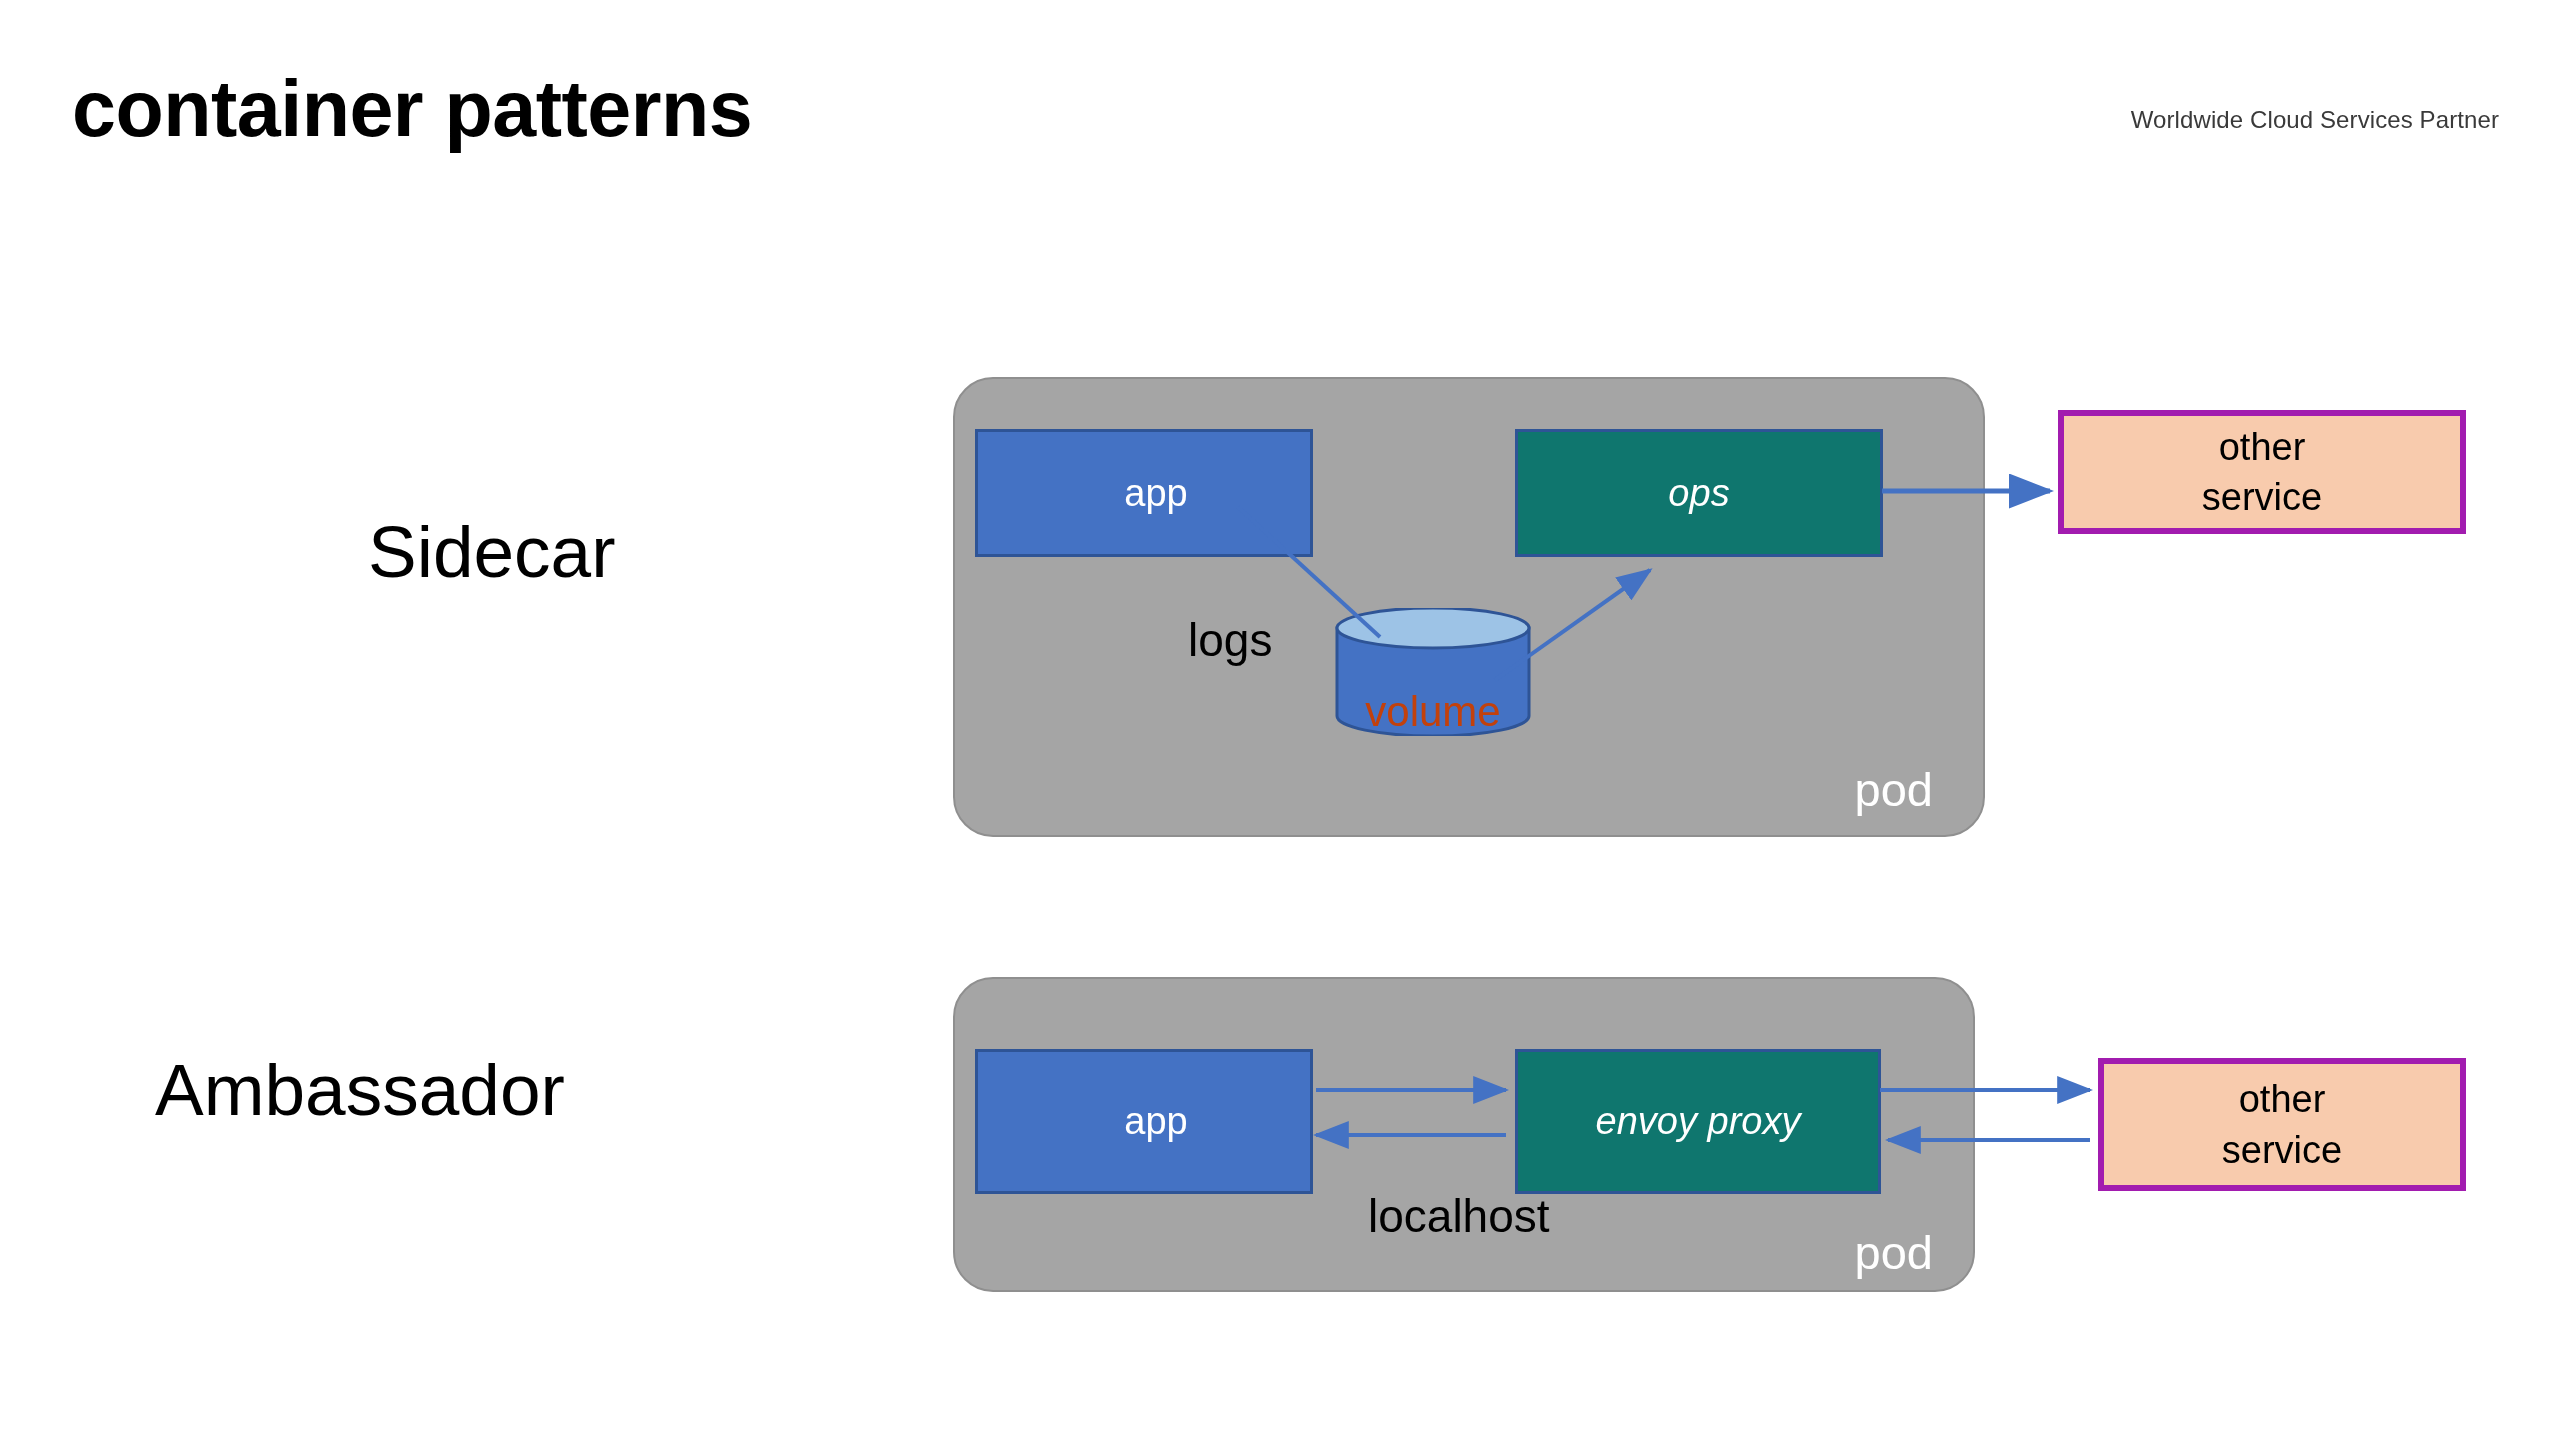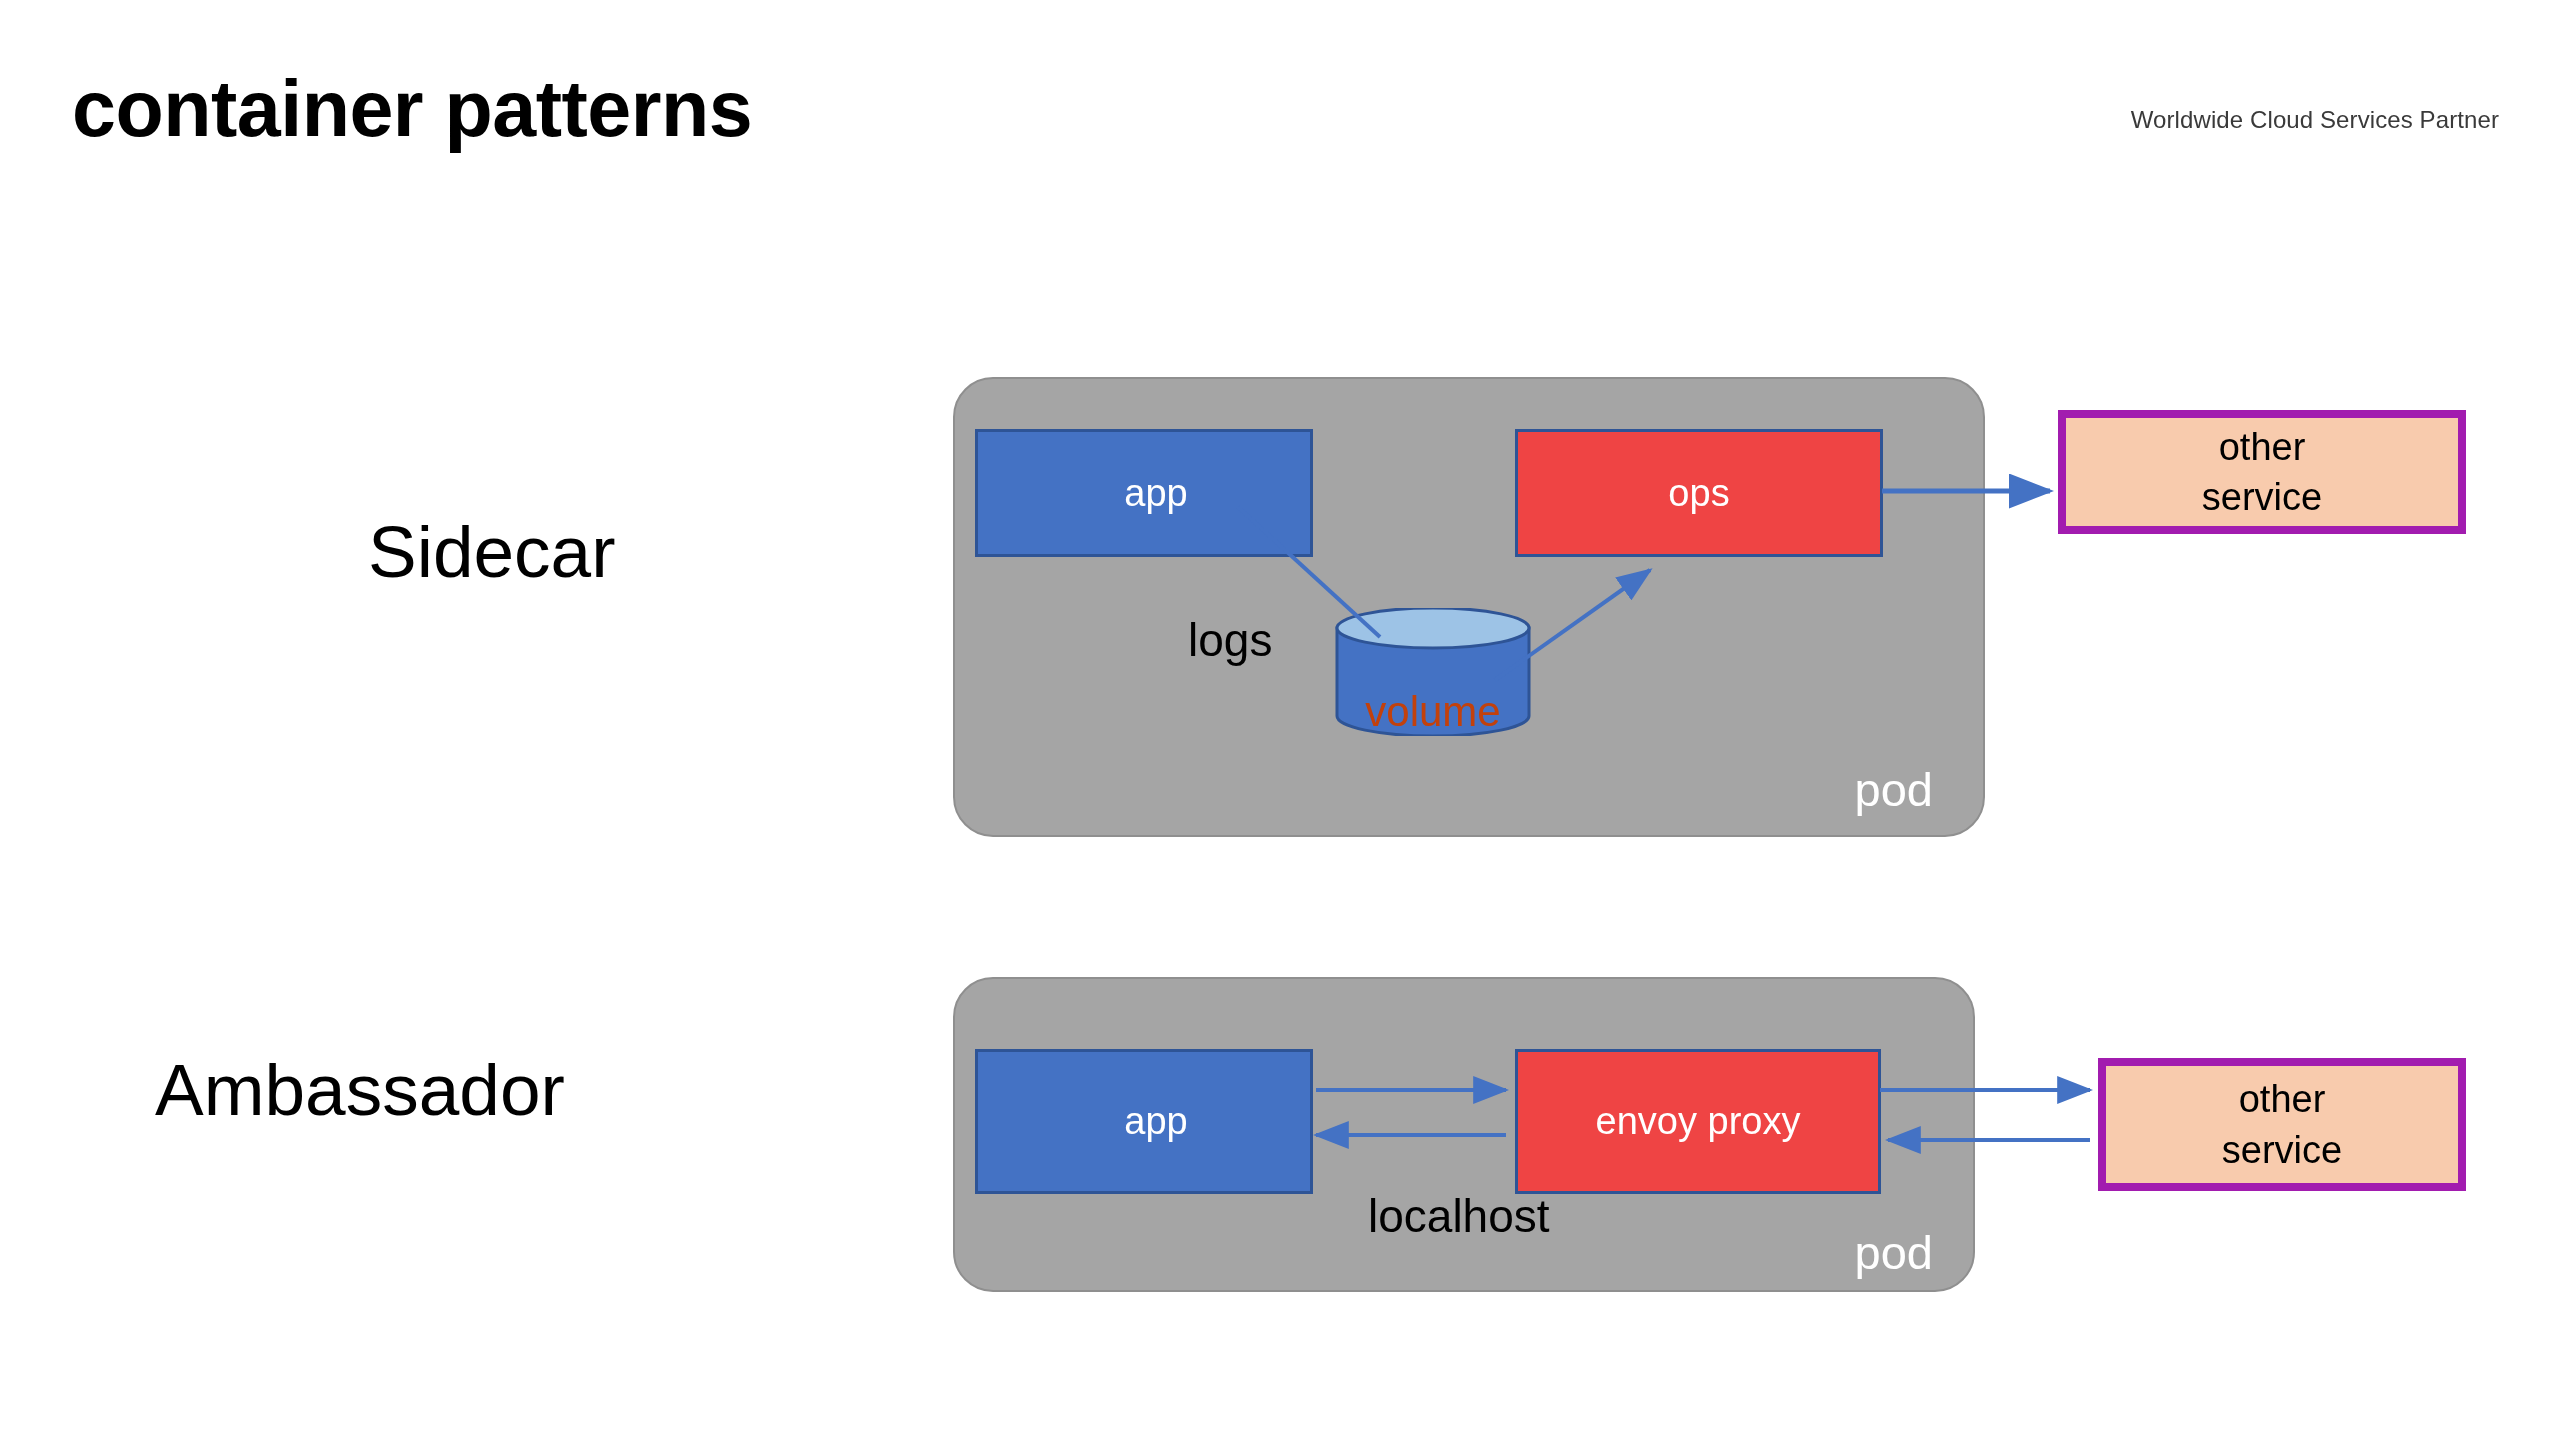--- a/index.html
+++ b/index.html
@@ -104,27 +104,27 @@
     box-sizing: border-box;
     border: 3px solid #2E5496;
     display: flex;
     align-items: center;
     justify-content: center;
     color: #ffffff;
     font-size: 38px;
     white-space: nowrap;
   }
   .box-blue  { background: #4472C4; padding-left: 24px; }
-  .box-green { background: #ef4444; }
+  .box-green { background: #0f766e; font-style: italic; }
 
   .box-peach {
     position: absolute;
     box-sizing: border-box;
     background: #F8CBAD;
-    border: 8px solid #a21caf;
+    border: 6px solid #a21caf;
     display: flex;
     flex-direction: column;
     align-items: center;
     justify-content: center;
     color: #000000;
     font-size: 38px;
     line-height: 1.32;
     white-space: nowrap;
   }
 

